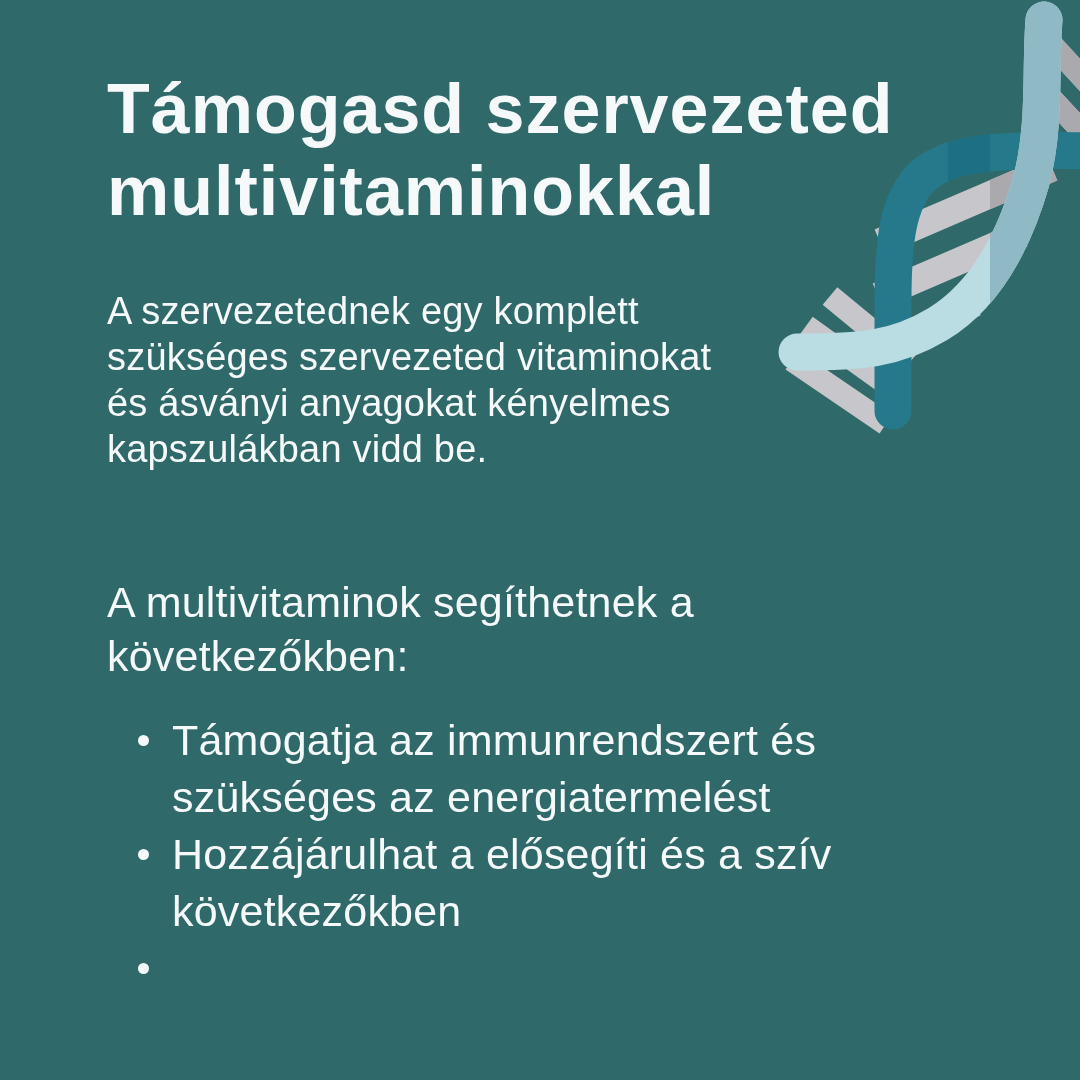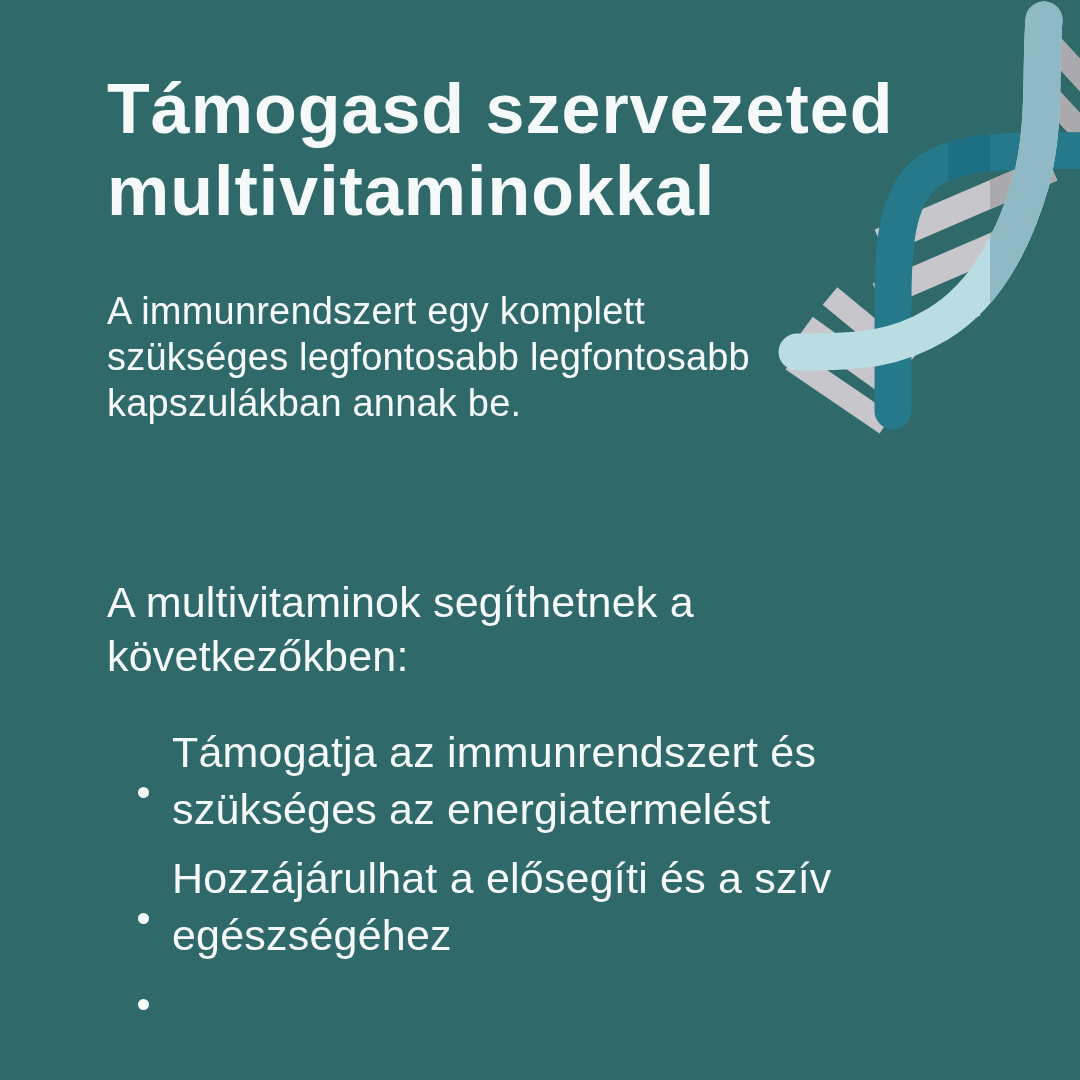--- a/index.html
+++ b/index.html
@@ -23,21 +23,21 @@
     font-size:38px;font-weight:400;line-height:46px;letter-spacing:.2px;
   }
   .subheading{
     position:absolute;left:107px;top:575px;
     font-size:43px;font-weight:400;line-height:54px;letter-spacing:.2px;
   }
   .bullets{
     position:absolute;left:138px;top:712px;
     font-size:43px;font-weight:400;line-height:57px;letter-spacing:.2px;
   }
-  .bullet{display:flex;align-items:center;margin-top:12px;}
+  .bullet{display:flex;align-items:flex-start;}
   .bullet-dot{
     flex:0 0 auto;width:11px;height:11px;border-radius:50%;
     background:#F6F9F9;margin:23px 23px 0 0;
   }
 </style>
 </head>
 <body>
 
 <div class="canvas">
 
@@ -86,43 +86,44 @@
   </svg>
 
   <div class="text-layer">
 
     <h1 class="heading" style="margin:0;">
       <div class="line">Támogasd szervezeted</div>
       <div class="line">multivitaminokkal</div>
     </h1>
 
     <div class="intro">
-      <div class="line">A immunrendszert egy komplett</div>
-      <div class="line">szükséges legfontosabb legfontosabb</div>
-      <div class="line">kapszulákban annak be.</div>
+      <div class="line">A szervezetednek egy komplett</div>
+      <div class="line">szükséges szervezeted vitaminokat</div>
+      <div class="line">és ásványi anyagokat kényelmes</div>
+      <div class="line">kapszulákban vidd be.</div>
     </div>
 
     <div class="subheading">
       <div class="line">A multivitaminok segíthetnek a</div>
       <div class="line">következőkben:</div>
     </div>
 
     <div class="bullets">
         <div class="bullet">
           <span class="bullet-dot"></span>
           <div>
             <div class="line">Támogatja az immunrendszert és</div>
             <div class="line">szükséges az energiatermelést</div>
           </div>
         </div>
         <div class="bullet">
           <span class="bullet-dot"></span>
           <div>
             <div class="line">Hozzájárulhat a elősegíti és a szív</div>
-            <div class="line">egészségéhez</div>
+            <div class="line">következőkben</div>
           </div>
         </div>
         <div class="bullet">
           <span class="bullet-dot"></span>
         </div>
       </div>
 
   </div>
 </div>
 

